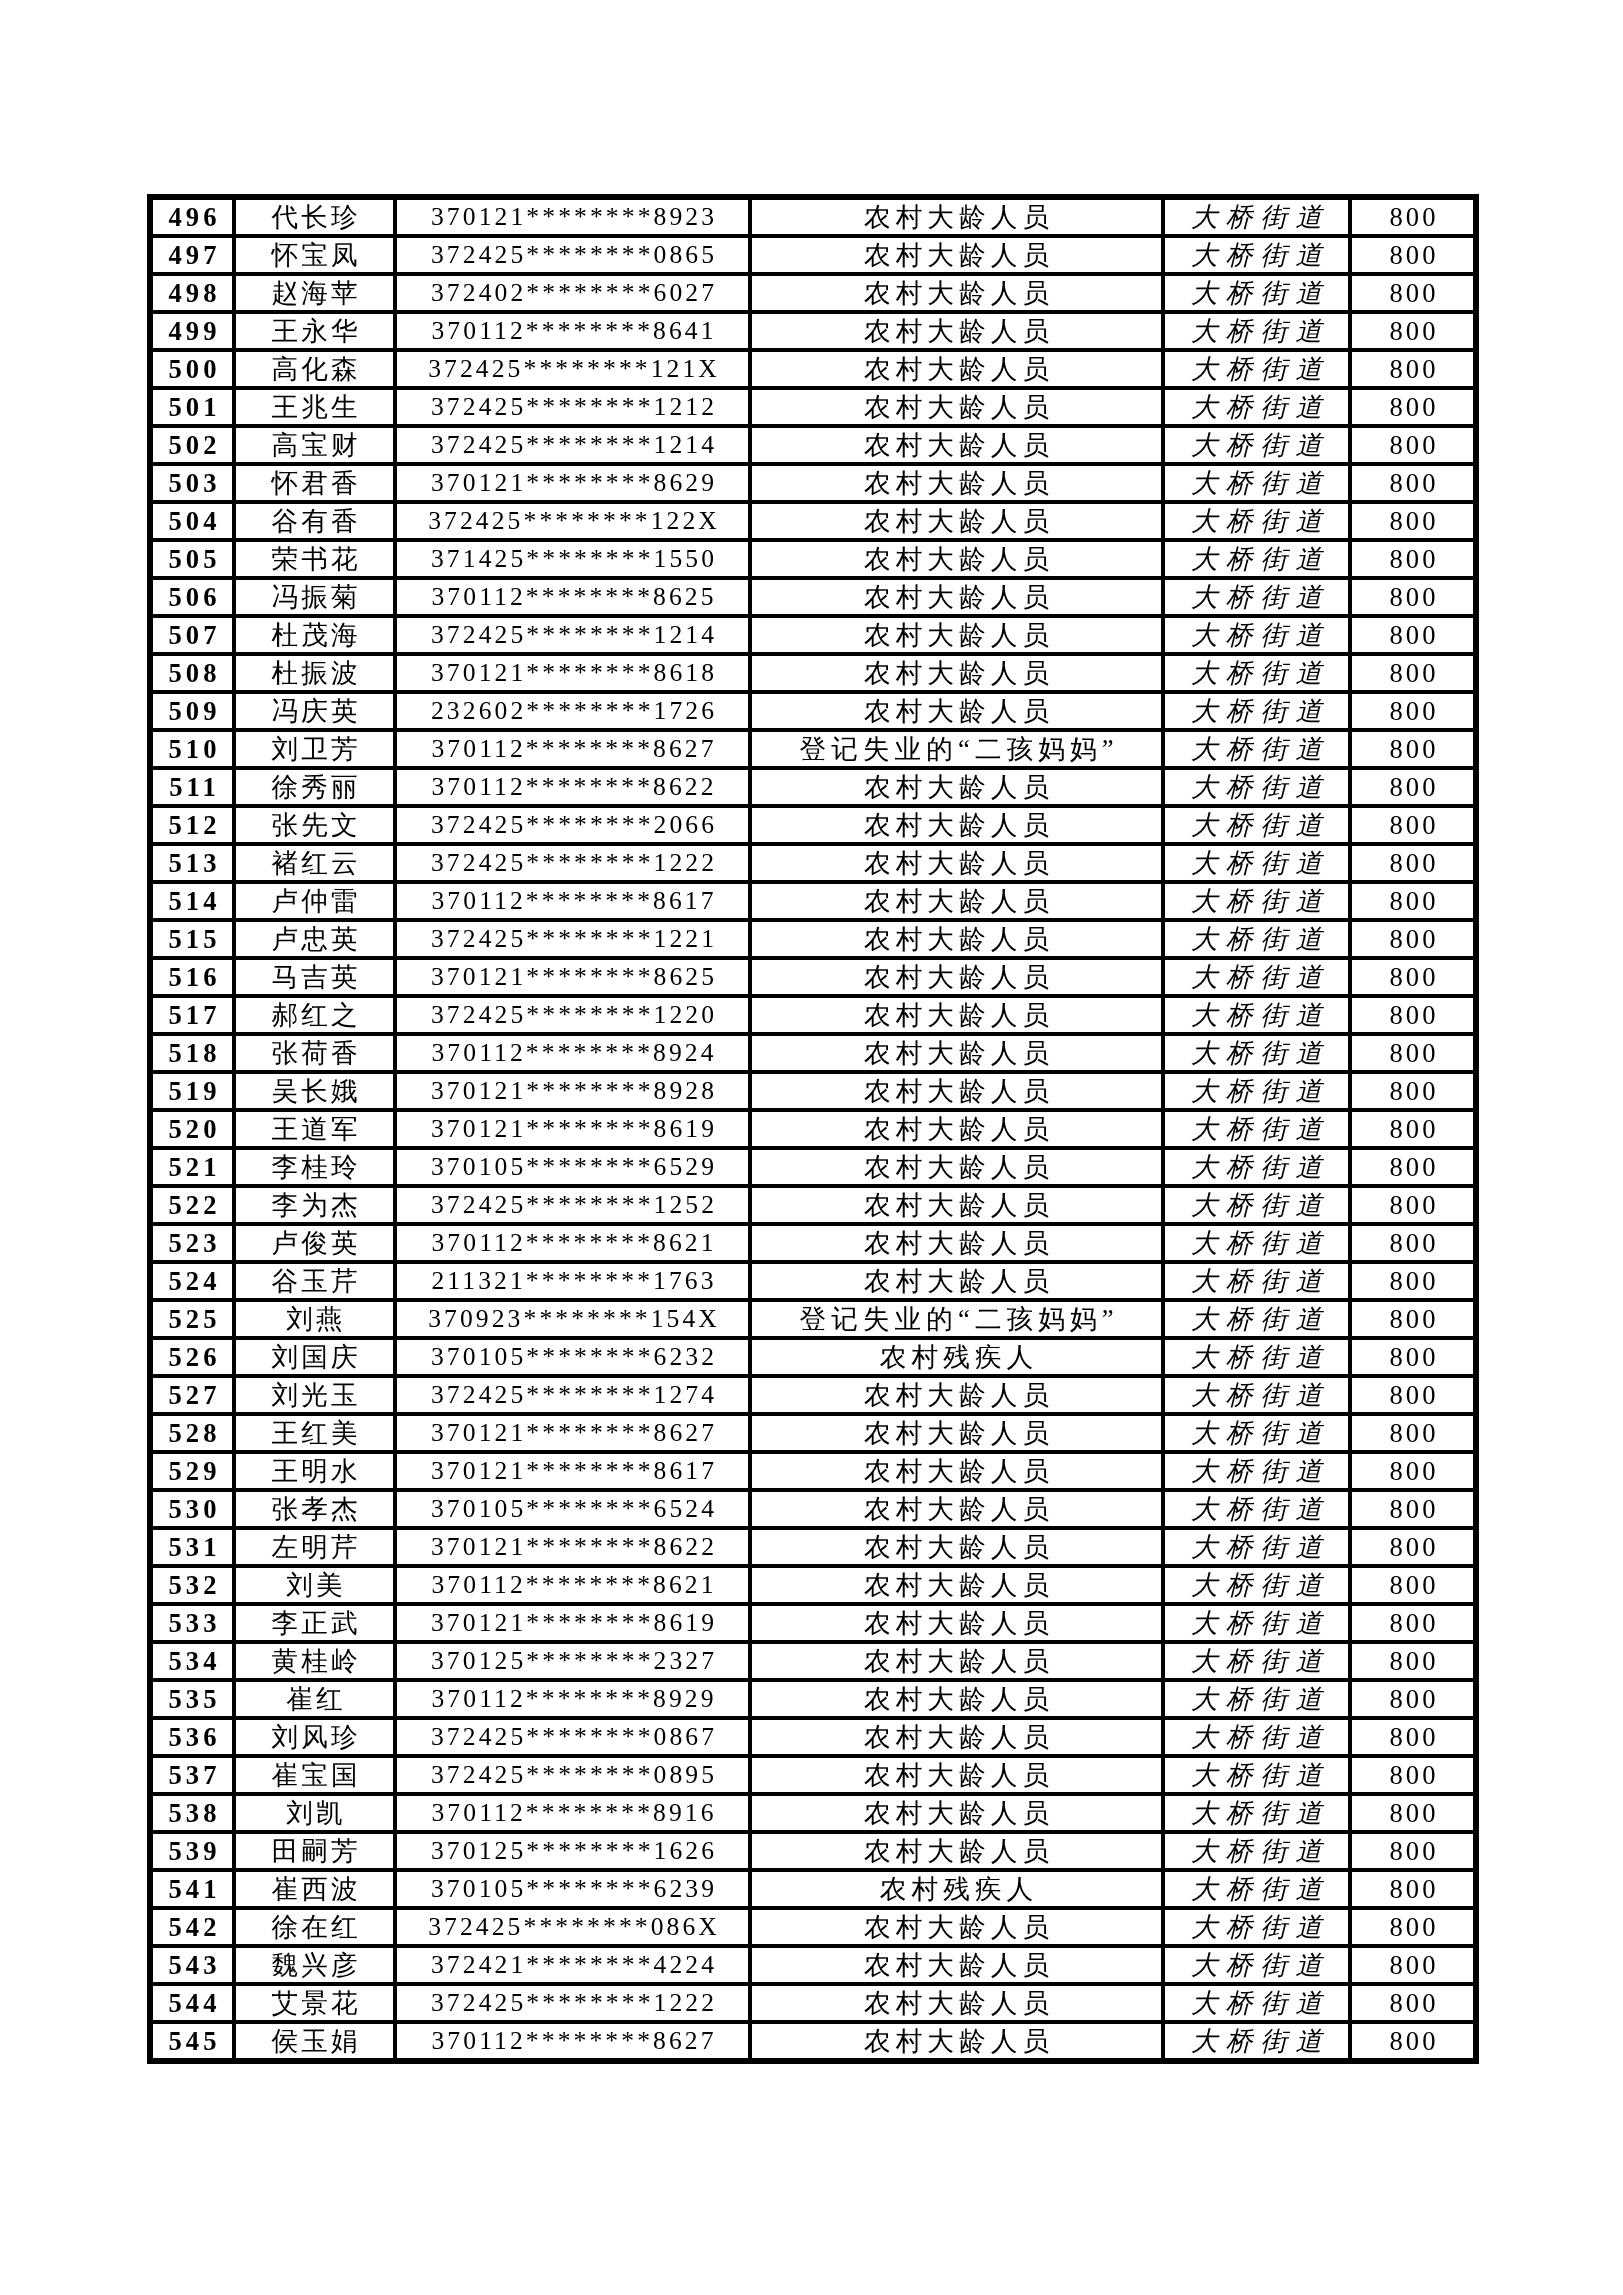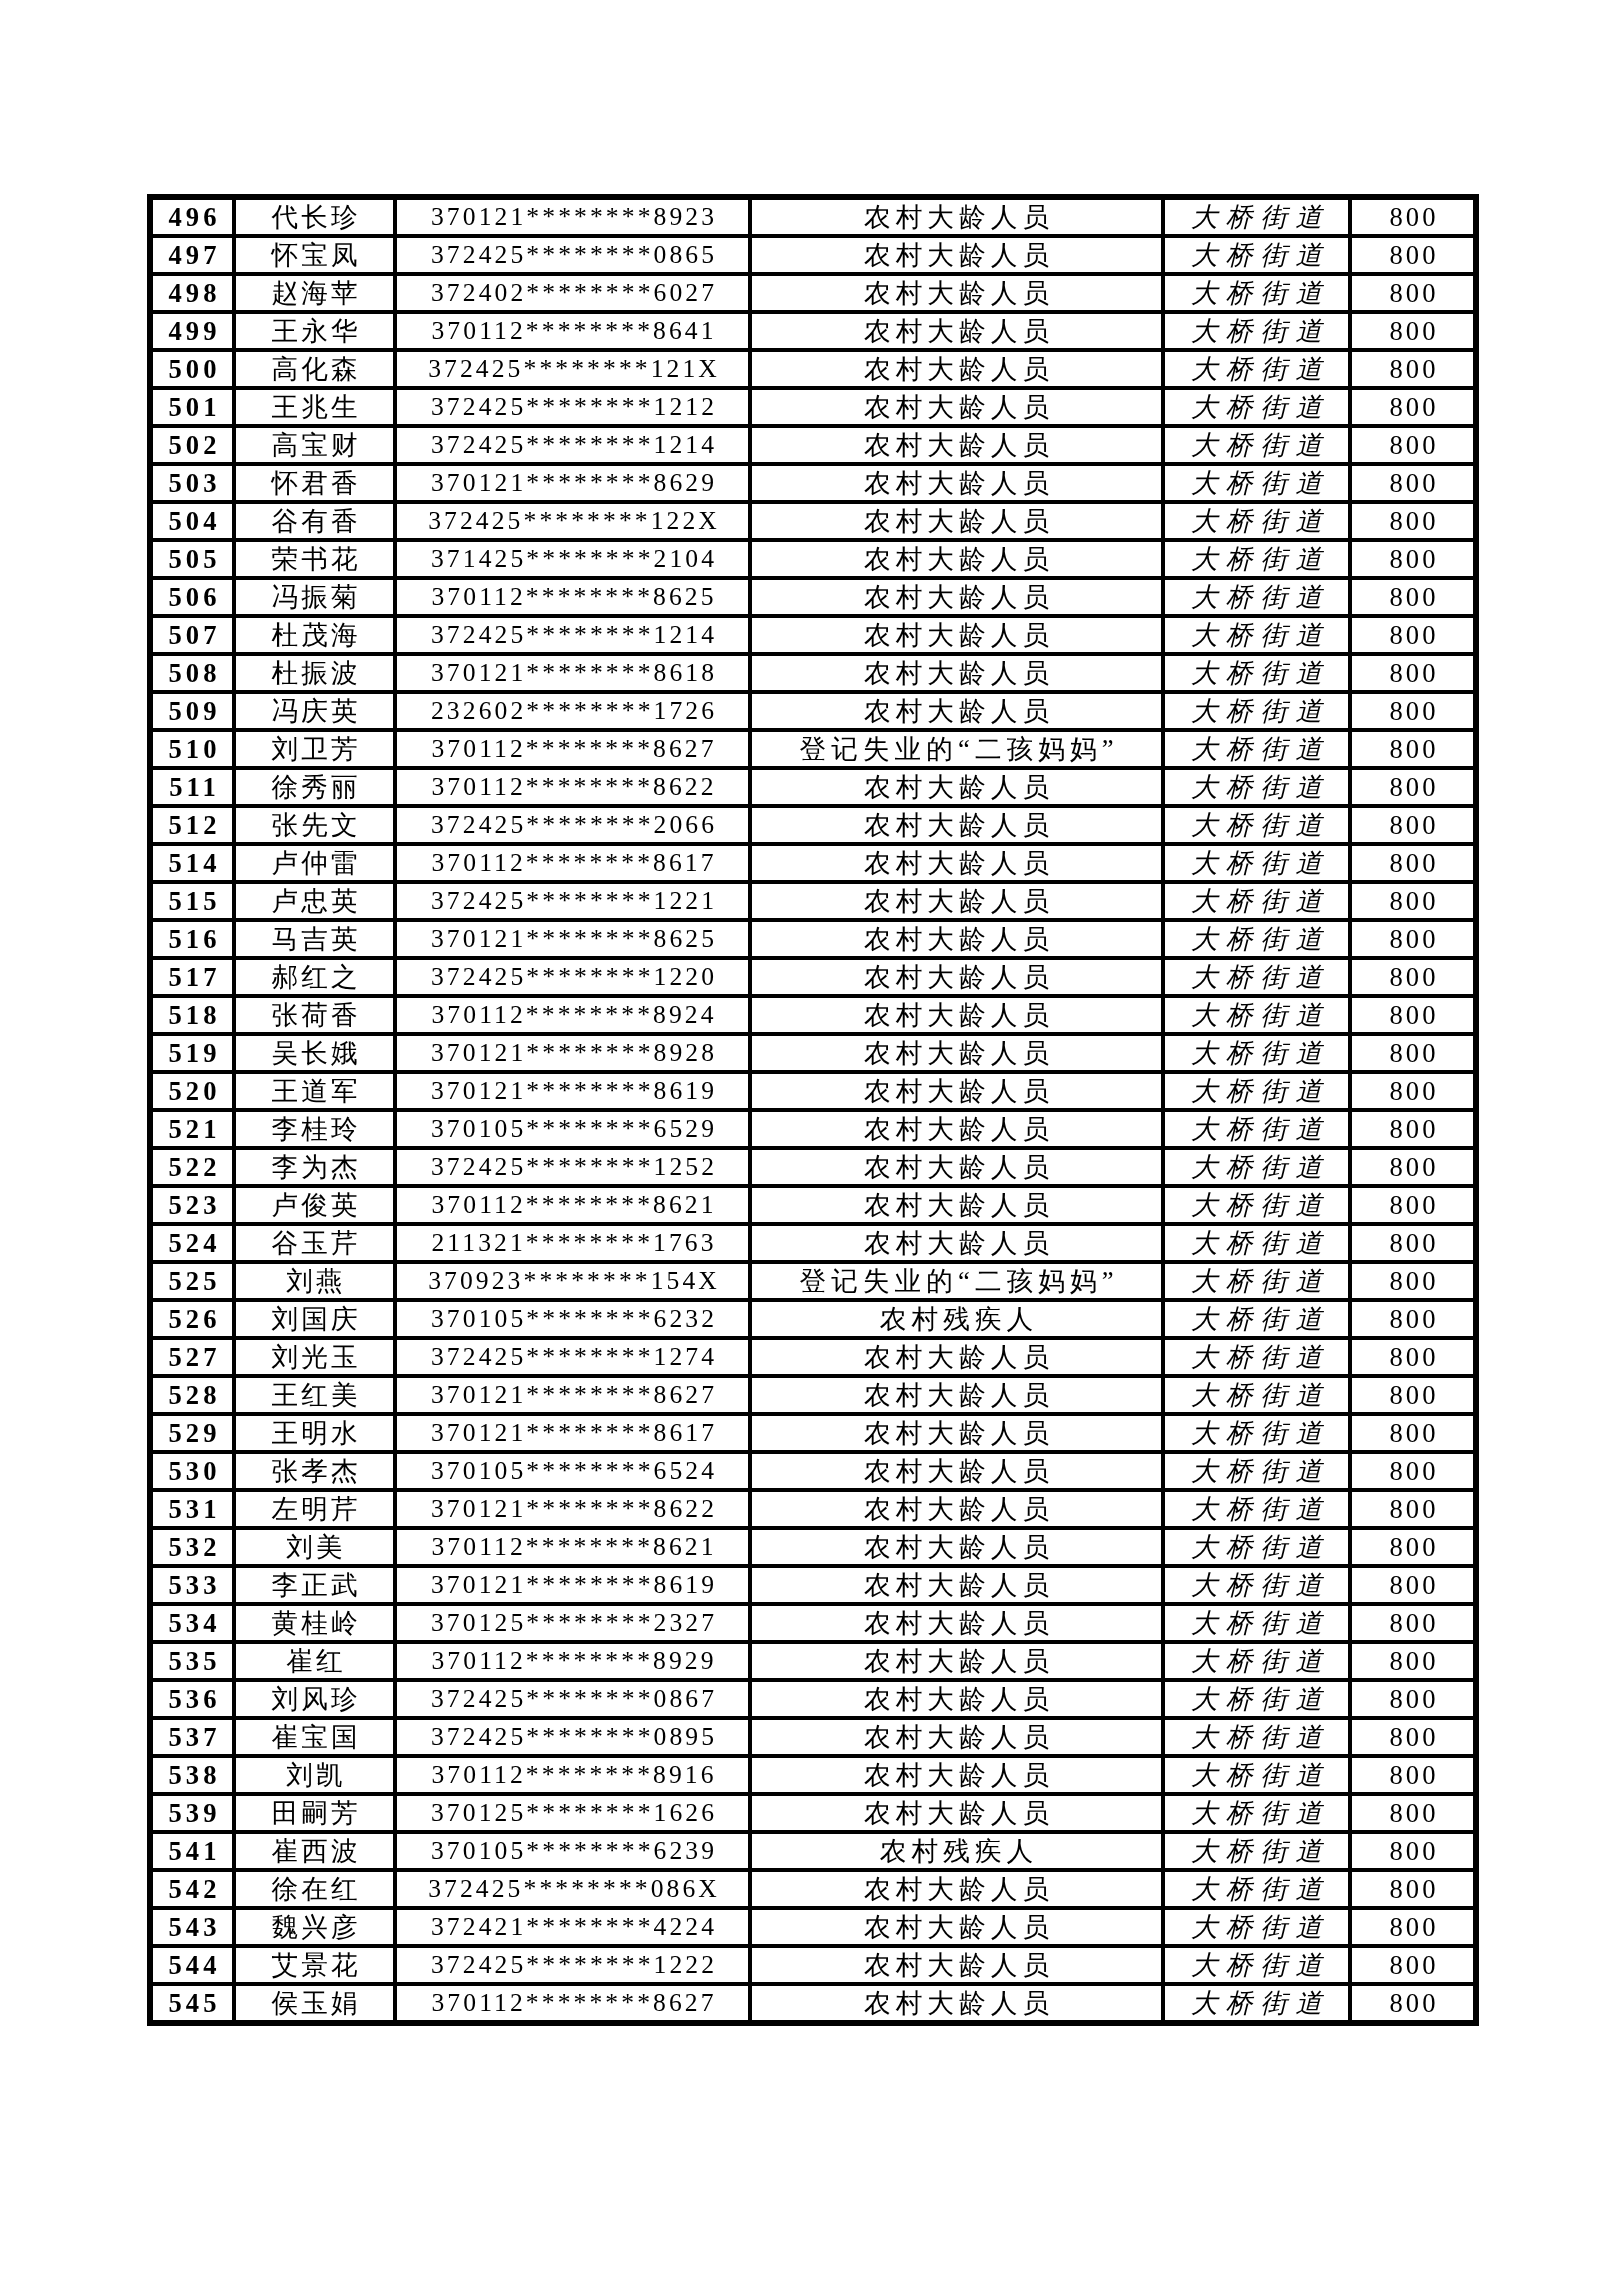--- a/index.html
+++ b/index.html
@@ -125,21 +125,21 @@
           <td class="c-no">504</td>
           <td class="c-name">谷有香</td>
           <td class="c-id">372425********122X</td>
           <td class="c-cat">农村大龄人员</td>
           <td class="c-street">大桥街道</td>
           <td class="c-amt">800</td>
         </tr>
         <tr>
           <td class="c-no">505</td>
           <td class="c-name">荣书花</td>
-          <td class="c-id">371425********2104</td>
+          <td class="c-id">371425********1550</td>
           <td class="c-cat">农村大龄人员</td>
           <td class="c-street">大桥街道</td>
           <td class="c-amt">800</td>
         </tr>
         <tr>
           <td class="c-no">506</td>
           <td class="c-name">冯振菊</td>
           <td class="c-id">370112********8625</td>
           <td class="c-cat">农村大龄人员</td>
           <td class="c-street">大桥街道</td>
@@ -182,20 +182,28 @@
           <td class="c-name">徐秀丽</td>
           <td class="c-id">370112********8622</td>
           <td class="c-cat">农村大龄人员</td>
           <td class="c-street">大桥街道</td>
           <td class="c-amt">800</td>
         </tr>
         <tr>
           <td class="c-no">512</td>
           <td class="c-name">张先文</td>
           <td class="c-id">372425********2066</td>
+          <td class="c-cat">农村大龄人员</td>
+          <td class="c-street">大桥街道</td>
+          <td class="c-amt">800</td>
+        </tr>
+        <tr>
+          <td class="c-no">513</td>
+          <td class="c-name">褚红云</td>
+          <td class="c-id">372425********1222</td>
           <td class="c-cat">农村大龄人员</td>
           <td class="c-street">大桥街道</td>
           <td class="c-amt">800</td>
         </tr>
         <tr>
           <td class="c-no">514</td>
           <td class="c-name">卢仲雷</td>
           <td class="c-id">370112********8617</td>
           <td class="c-cat">农村大龄人员</td>
           <td class="c-street">大桥街道</td>

